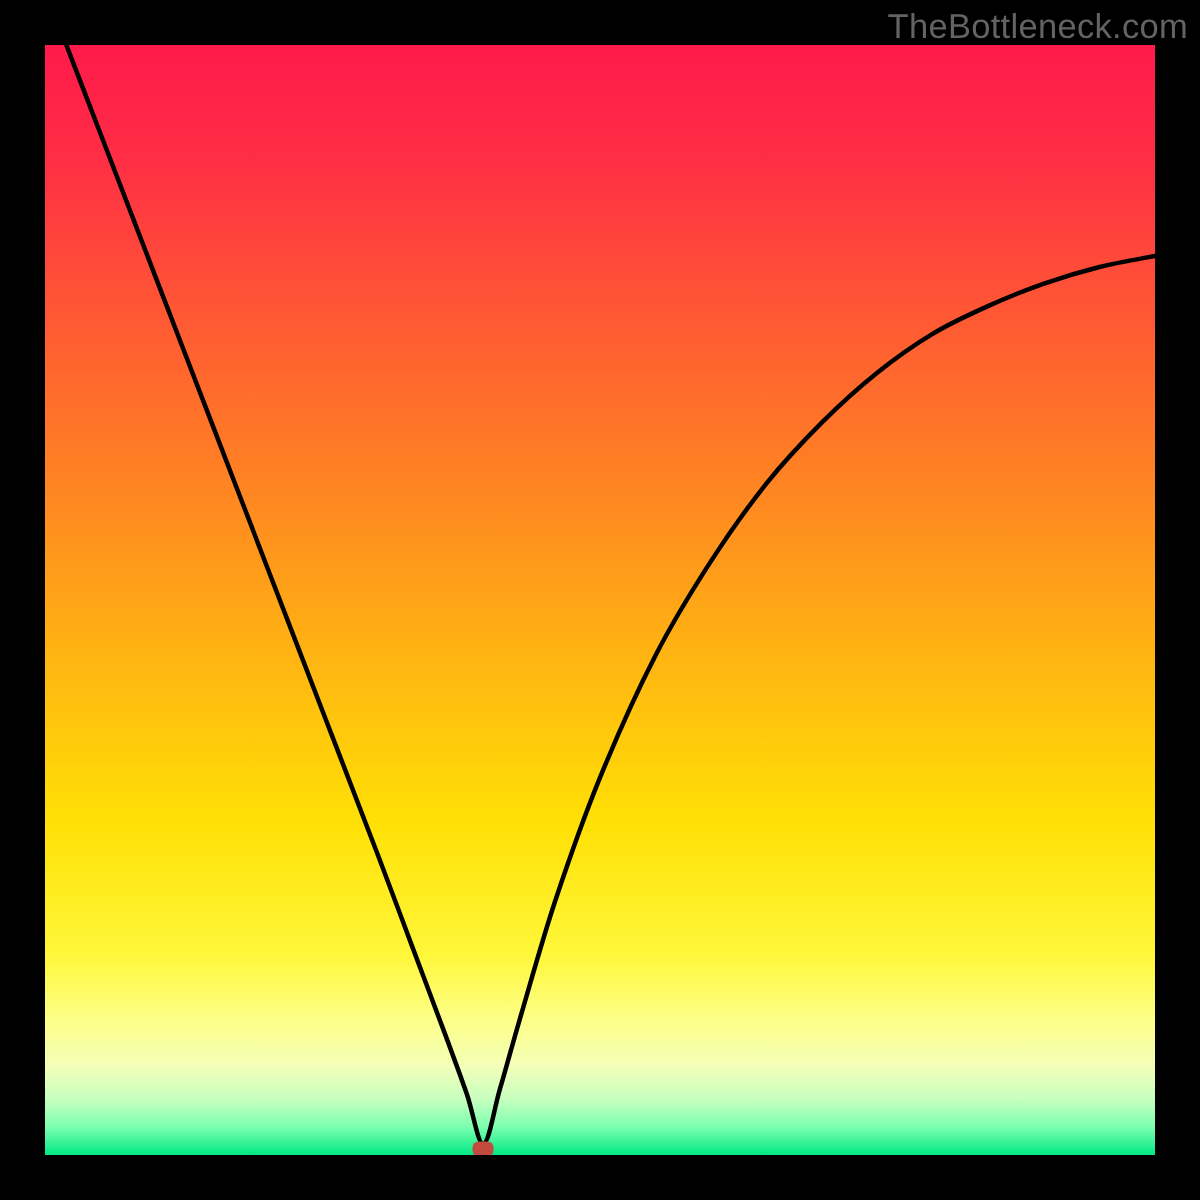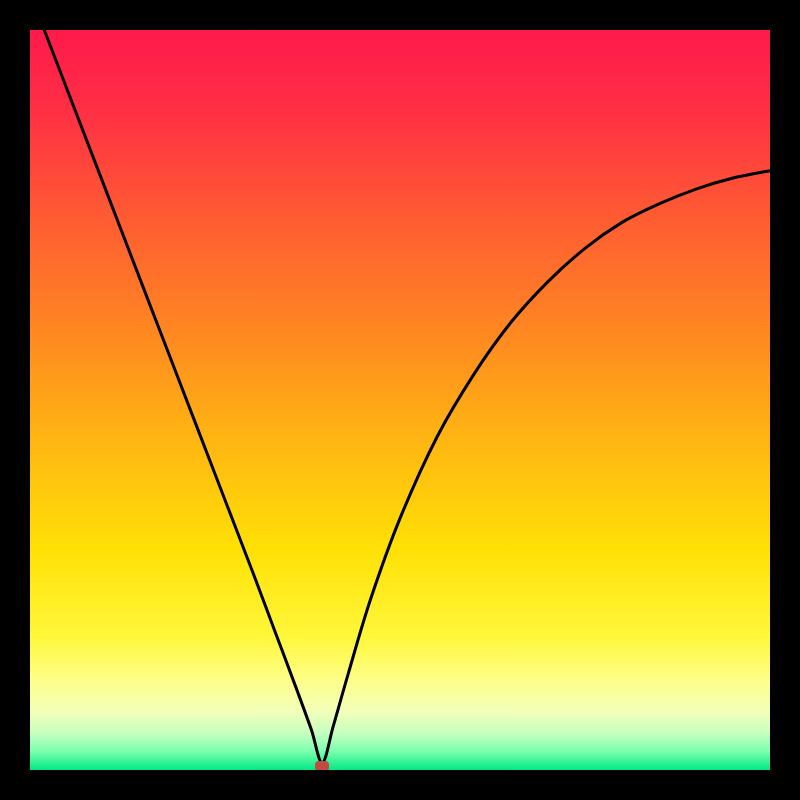--- a/index.html
+++ b/index.html
@@ -84,13 +84,14 @@
       <rect x="0" y="0" width="100" height="100" fill="url(#bg-grad)"></rect>
     </svg>
 
     <svg class="curve" viewBox="0 0 740 740" preserveAspectRatio="none">
       <path id="curve-path" d="M 0 -37.000000000000036 C 6.166666666666667 -20.9666666666667, 24.666666666666664 27.133333333333297, 37 59.19999999999997 C 49.333333333333336 91.26666666666664, 61.666666666666664 123.33333333333331, 74 155.39999999999998 C 86.33333333333333 187.46666666666664, 98.66666666666667 219.5333333333333, 111 251.59999999999997 C 123.33333333333333 283.66666666666663, 135.66666666666666 315.7333333333333, 148 347.79999999999995 C 160.33333333333334 379.8666666666666, 172.66666666666666 411.93333333333334, 185 444 C 197.33333333333334 476.06666666666666, 212.13333333333333 514.3, 222 540.1999999999999 C 231.86666666666667 566.0999999999999, 236.8 579.6666666666667, 244.20000000000002 599.4000000000001 C 251.60000000000002 619.1333333333334, 260.2333333333333 641.95, 266.4 658.6 C 272.56666666666666 675.25, 276.8833333333333 686.9666666666666, 281.2 699.3 C 285.51666666666665 711.6333333333333, 288.6 733.2166666666667, 292.3 732.6 C 296 731.9833333333333, 299.0833333333333 710.3999999999999, 303.4 695.5999999999999 C 307.71666666666664 680.8, 312.0333333333333 664.7666666666667, 318.2 643.8 C 324.3666666666667 622.8333333333333, 331.7666666666667 595.7, 340.40000000000003 569.8000000000001 C 349.03333333333336 543.9000000000001, 358.9 515.5333333333333, 370 488.3999999999999 C 381.1 461.2666666666666, 394.66666666666674 431.05000000000007, 407.00000000000006 407.00000000000006 C 419.33333333333337 382.95000000000005, 431.6666666666667 363.21666666666664, 444 344.09999999999997 C 456.3333333333333 324.9833333333333, 468.6666666666667 307.7166666666667, 481 292.3 C 493.3333333333333 276.8833333333333, 505.6666666666667 263.9333333333333, 518 251.59999999999997 C 530.3333333333334 239.26666666666665, 542.6666666666666 228.16666666666669, 555 218.30000000000004 C 567.3333333333334 208.4333333333334, 579.6666666666666 199.8, 592 192.4 C 604.3333333333334 185, 616.6666666666666 179.45, 629 173.89999999999998 C 641.3333333333334 168.34999999999997, 653.6666666666666 163.41666666666663, 666 159.09999999999997 C 678.3333333333334 154.7833333333333, 690.6666666666666 151.08333333333331, 703 147.99999999999997 C 715.3333333333334 144.91666666666663, 733.8333333333334 141.83333333333331, 740 140.59999999999997" fill="none" stroke="#000" stroke-width="3" stroke-linejoin="round" stroke-linecap="round"></path>
     </svg>
 
     <div class="marker" style="left: 292.3px; top: 736.3px;"></div>
   </div>
 
+  <div class="watermark">TheBottleneck.com</div>
 </div>
 
 </body></html>

